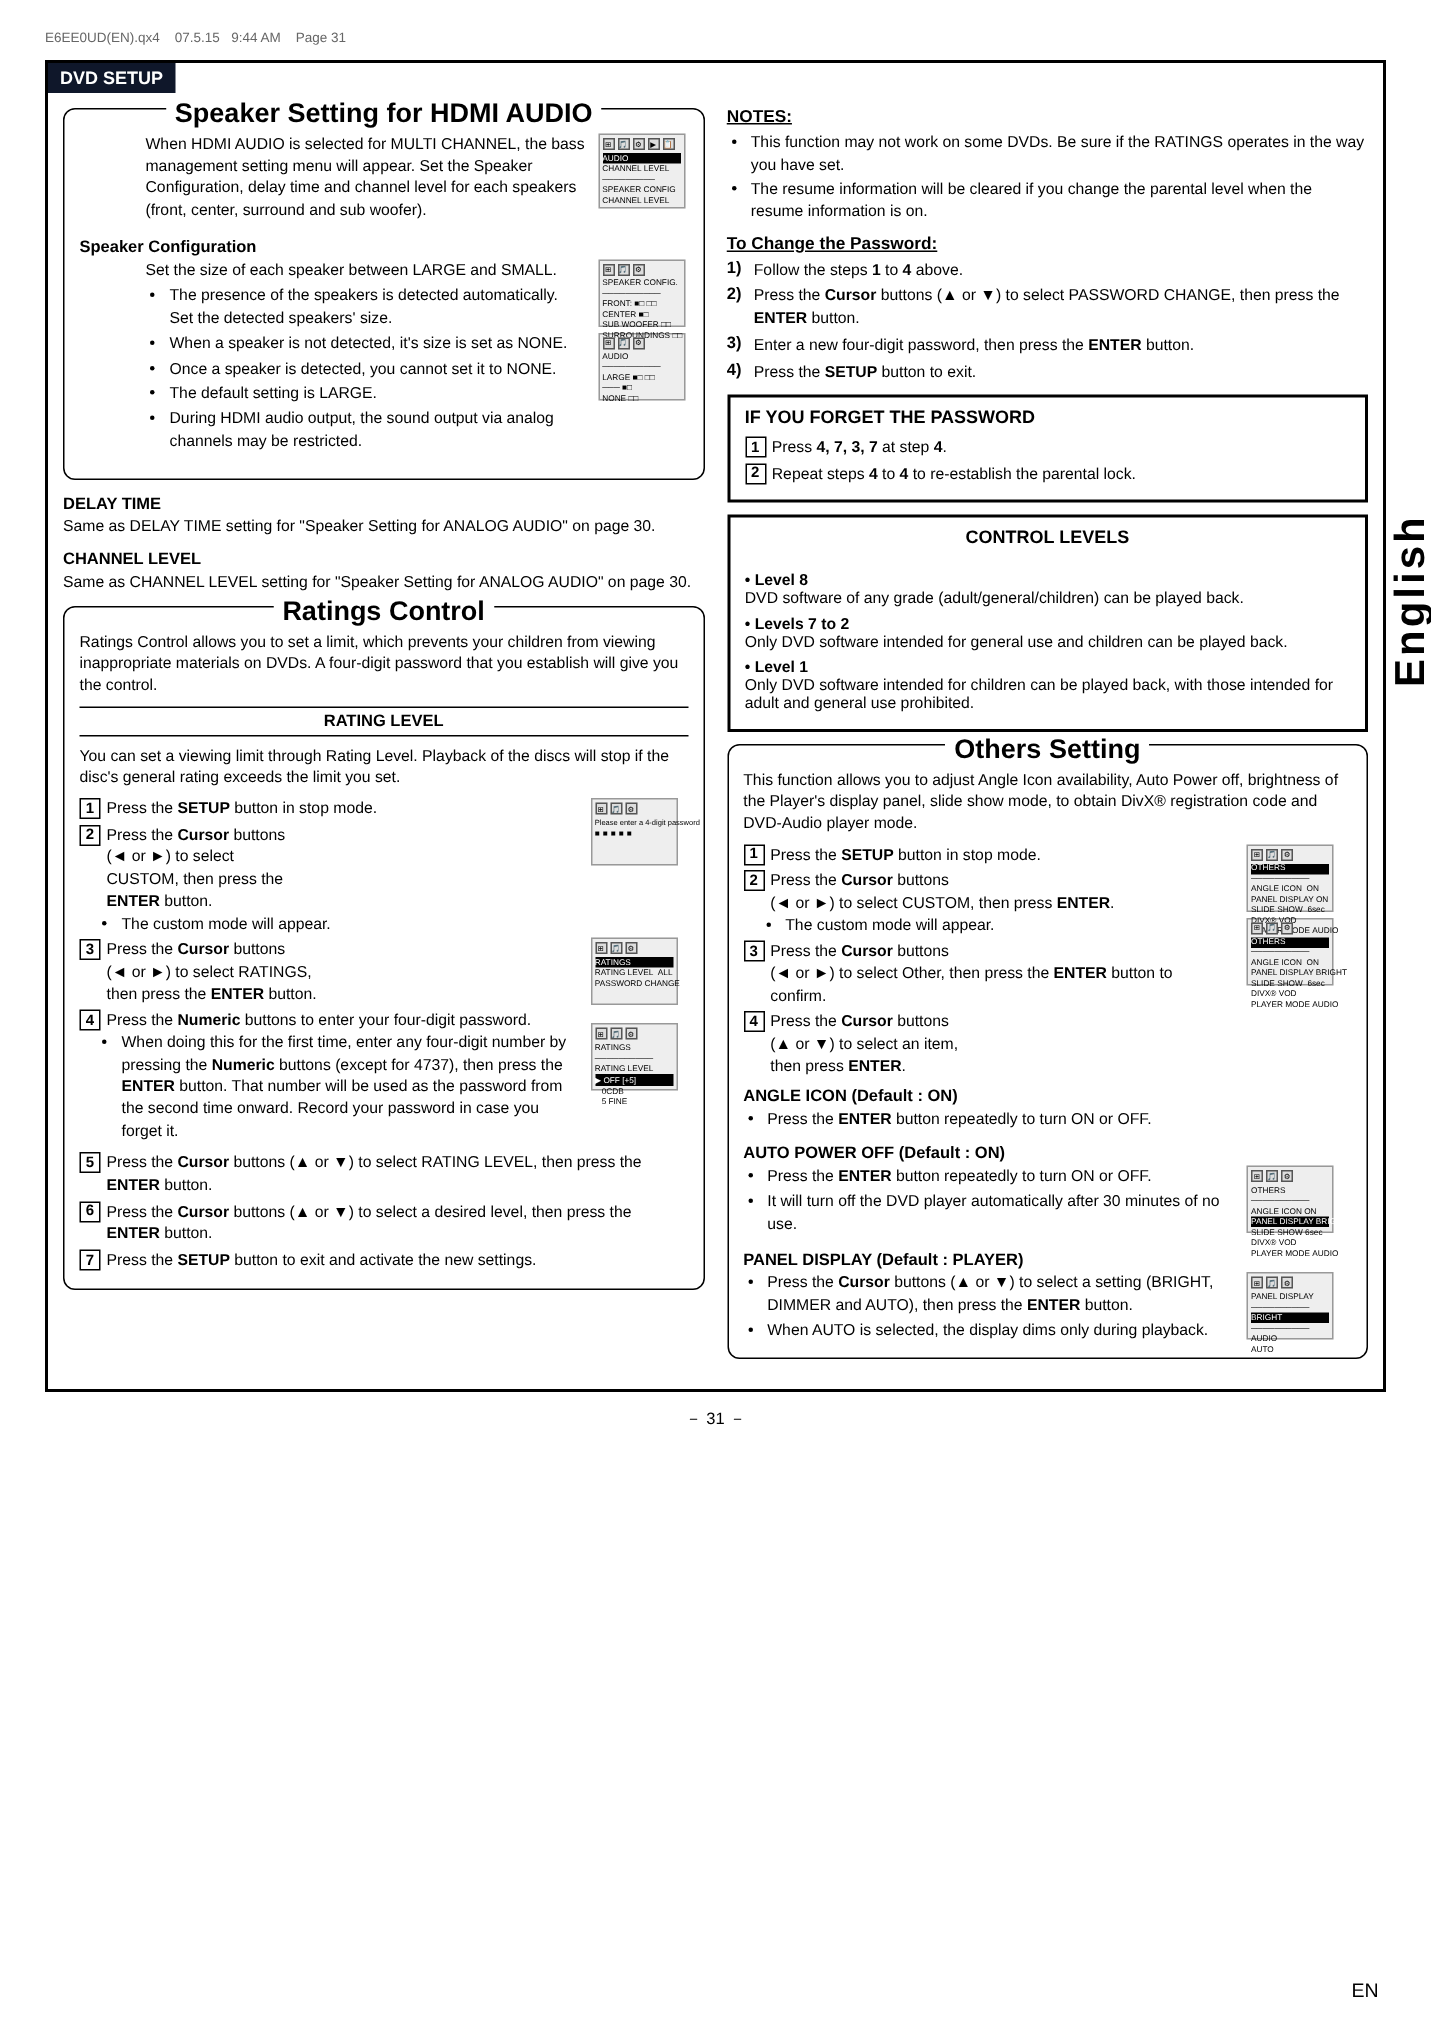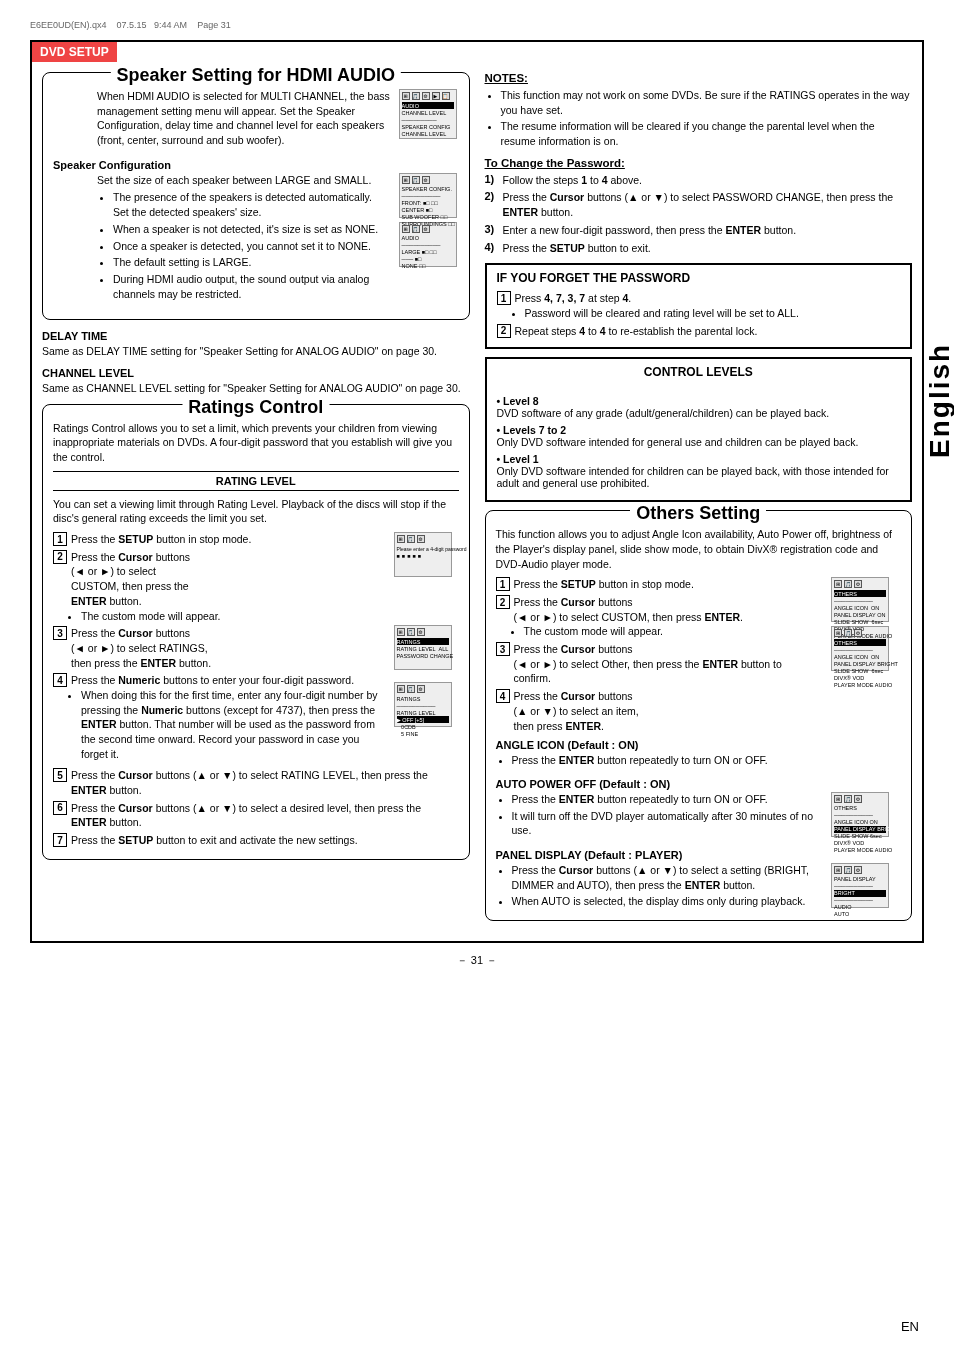--- a/index.html
+++ b/index.html
@@ -28,21 +28,21 @@
     }
 
     
     .dvd-setup-box {
       border: 2px solid #000;
       padding: 0;
       position: relative;
     }
 
     .dvd-setup-title {
-      background: #ef4444;
+      background: #0f172a;
       color: #fff;
       font-weight: bold;
       font-size: 12px;
       padding: 3px 8px;
       display: inline-block;
     }
 
     .dvd-setup-inner {
       padding: 10px 10px 10px 10px;
     }
@@ -575,23 +575,20 @@
               <div class="step-content">Press the <strong>SETUP</strong> button to exit.</div>
             </div>
           </div>
 
           <div class="forget-box">
             <div class="forget-title">IF YOU FORGET THE PASSWORD</div>
             <div class="step-row">
               <span class="step-num-box">1</span>
               <div class="step-content">
                 Press <strong>4, 7, 3, 7</strong> at step <strong>4</strong>.
-                <ul class="sub-steps">
-                  <li>Password will be cleared and rating level will be set to ALL.</li>
-                </ul>
               </div>
             </div>
             <div class="step-row">
               <span class="step-num-box">2</span>
               <div class="step-content">Repeat steps <strong>4</strong> to <strong>4</strong> to re-establish the parental lock.</div>
             </div>
           </div>
 
           <div class="control-box">
             <div class="control-title">CONTROL LEVELS</div>

